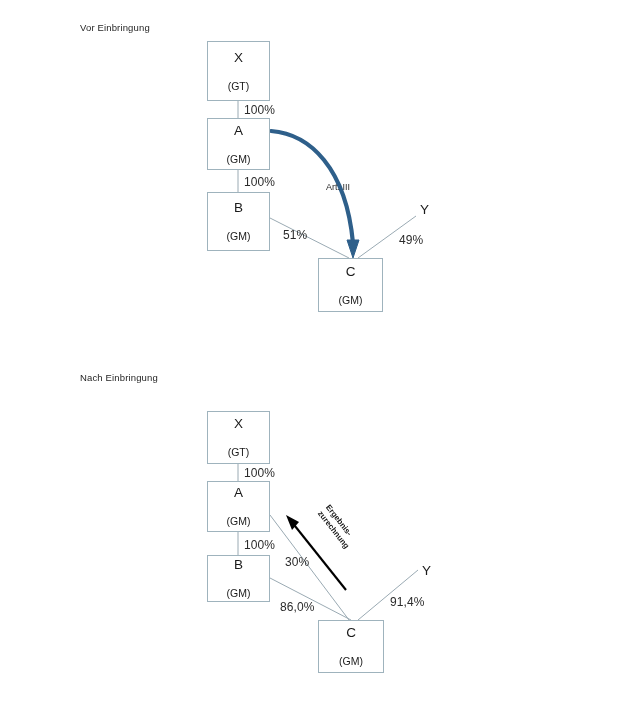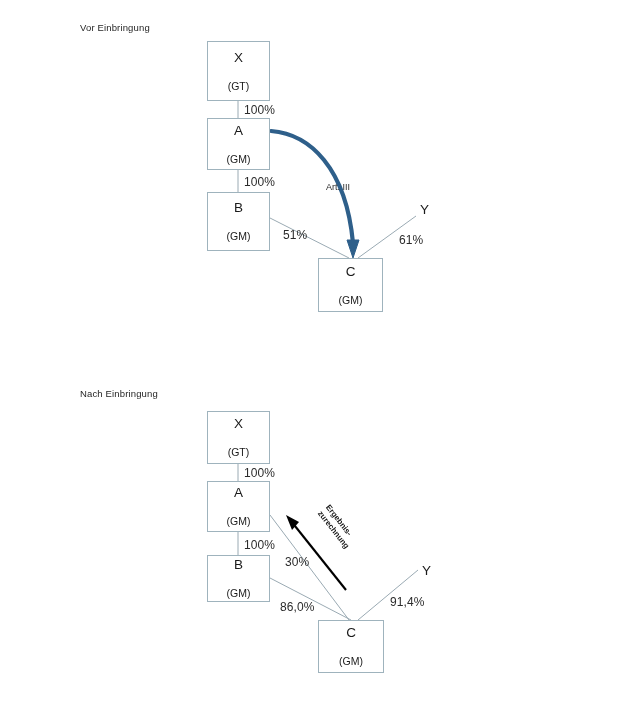--- a/index.html
+++ b/index.html
@@ -134,28 +134,28 @@
       <div class="node-sub">(GM)</div>
     </div>
     <div class="edge-label" style="left:283px; top:228px;text-align:center;">51%</div>
 
     <div class="node-box" style="left:318px; top:258px; width:65px; height:54px;">
       <div class="node-main">C</div>
       <div class="node-sub">(GM)</div>
     </div>
 
     <div class="free-label" style="left:420px; top:202px;">Y</div>
-    <div class="edge-label" style="left:399px; top:233px;">61%</div>
+    <div class="edge-label" style="left:399px; top:233px;">49%</div>
 
     <div class="art-label" style="left:301px; top:182px;">Art. III</div>
   </div>
 
   <div class="diagram" style="top:0;height:709px;">
 
-    <div class="section-title" style="left:80px; top:388px;text-align:center;">Nach Einbringung</div>
+    <div class="section-title" style="left:80px; top:372px;text-align:center;">Nach Einbringung</div>
 
     <svg class="lines" width="639" height="709">
 
       <line x1="238" y1="464" x2="238" y2="481" stroke="#9aaab3" stroke-width="1"></line>
 
       <line x1="238" y1="532" x2="238" y2="555" stroke="#9aaab3" stroke-width="1"></line>
 
       <line x1="270" y1="515" x2="349" y2="620" stroke="#9aaab3" stroke-width="1"></line>
 
       <line x1="270" y1="578" x2="351" y2="620" stroke="#9aaab3" stroke-width="1"></line>

